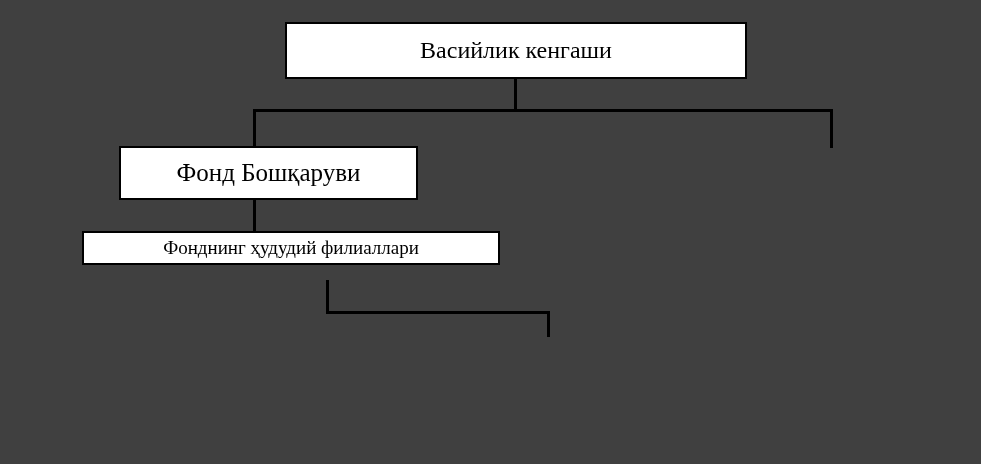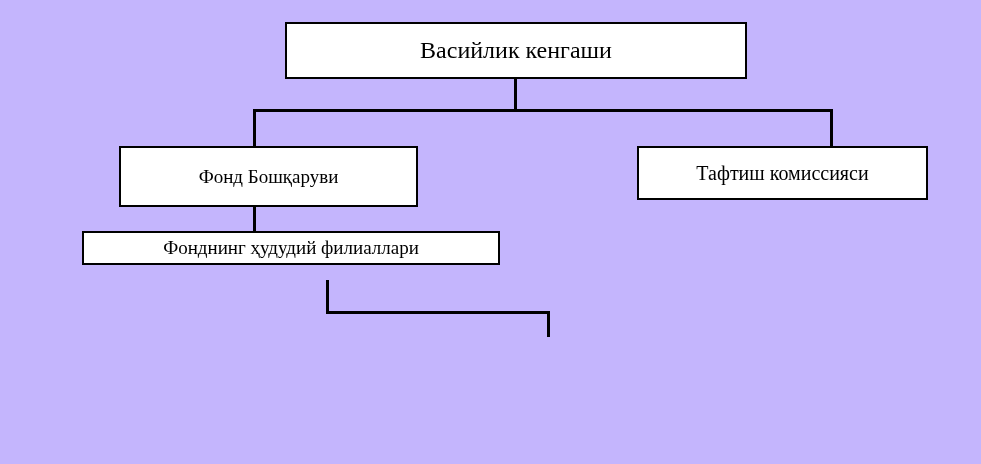--- a/index.html
+++ b/index.html
@@ -5,21 +5,21 @@
 <style>
   html, body {
     margin: 0;
     padding: 0;
     background: #ffffff;
   }
   #chart-root {
     position: relative;
     width: 981px;
     height: 464px;
-    background: #c4b5fd;
+    background: #404040;
     overflow: hidden;
     font-family: "Liberation Serif", "DejaVu Serif", serif;
   }
   .node-box {
     position: absolute;
     box-sizing: border-box;
     border: 2px solid #000000;
     background: #ffffff;
     display: flex;
     align-items: center;
@@ -38,21 +38,21 @@
   .connector {
     position: absolute;
     background: #000000;
     z-index: 1;
   }
   .connector.h { height: 3px; }
   .connector.v { width: 3px; }
 
   
   #node-council      { left: 285px; top: 22px;  width: 462px; height: 57px;  font-size: 24px; }
-  #node-management   { left: 119px; top: 146px; width: 299px; height: 61px;  font-size: 19px; justify-content: flex-end; }
+  #node-management   { left: 119px; top: 146px; width: 299px; height: 54px;  font-size: 25px; justify-content: flex-end; }
   #node-audit        { left: 637px; top: 146px; width: 291px; height: 54px;  font-size: 20px; }
   #node-branches     { left: 82px;  top: 231px; width: 418px; height: 34px;  font-size: 19px; }
   #node-organizations{ left: 322px; top: 335px; width: 449px; height: 78px;  font-size: 20px; line-height: 1.45; }
 
   
   #stem-council        { left: 514px; top: 78px;  height: 34px; }
   #bus-level2          { left: 253px; top: 109px; width: 580px; }
   #drop-management     { left: 253px; top: 109px; height: 39px; }
   #drop-audit          { left: 830px; top: 109px; height: 39px; }
   #drop-branches       { left: 253px; top: 198px; height: 35px; }
@@ -75,22 +75,19 @@
   <div class="connector v" id="drop-organizations"></div>
 
   <div class="node-box" id="node-council">
     <span class="node-label">Васийлик кенгаши</span>
   </div>
 
   <div class="node-box" id="node-management">
     <span class="node-label">Фонд Бошқаруви</span>
   </div>
 
-  <div class="node-box" id="node-audit">
-    <span class="node-label">Тафтиш комиссияси</span>
-  </div>
 
   <div class="node-box" id="node-branches">
     <span class="node-label">Фонднинг ҳудудий филиаллари</span>
   </div>
 
 
 </div>
 
 </body></html>

